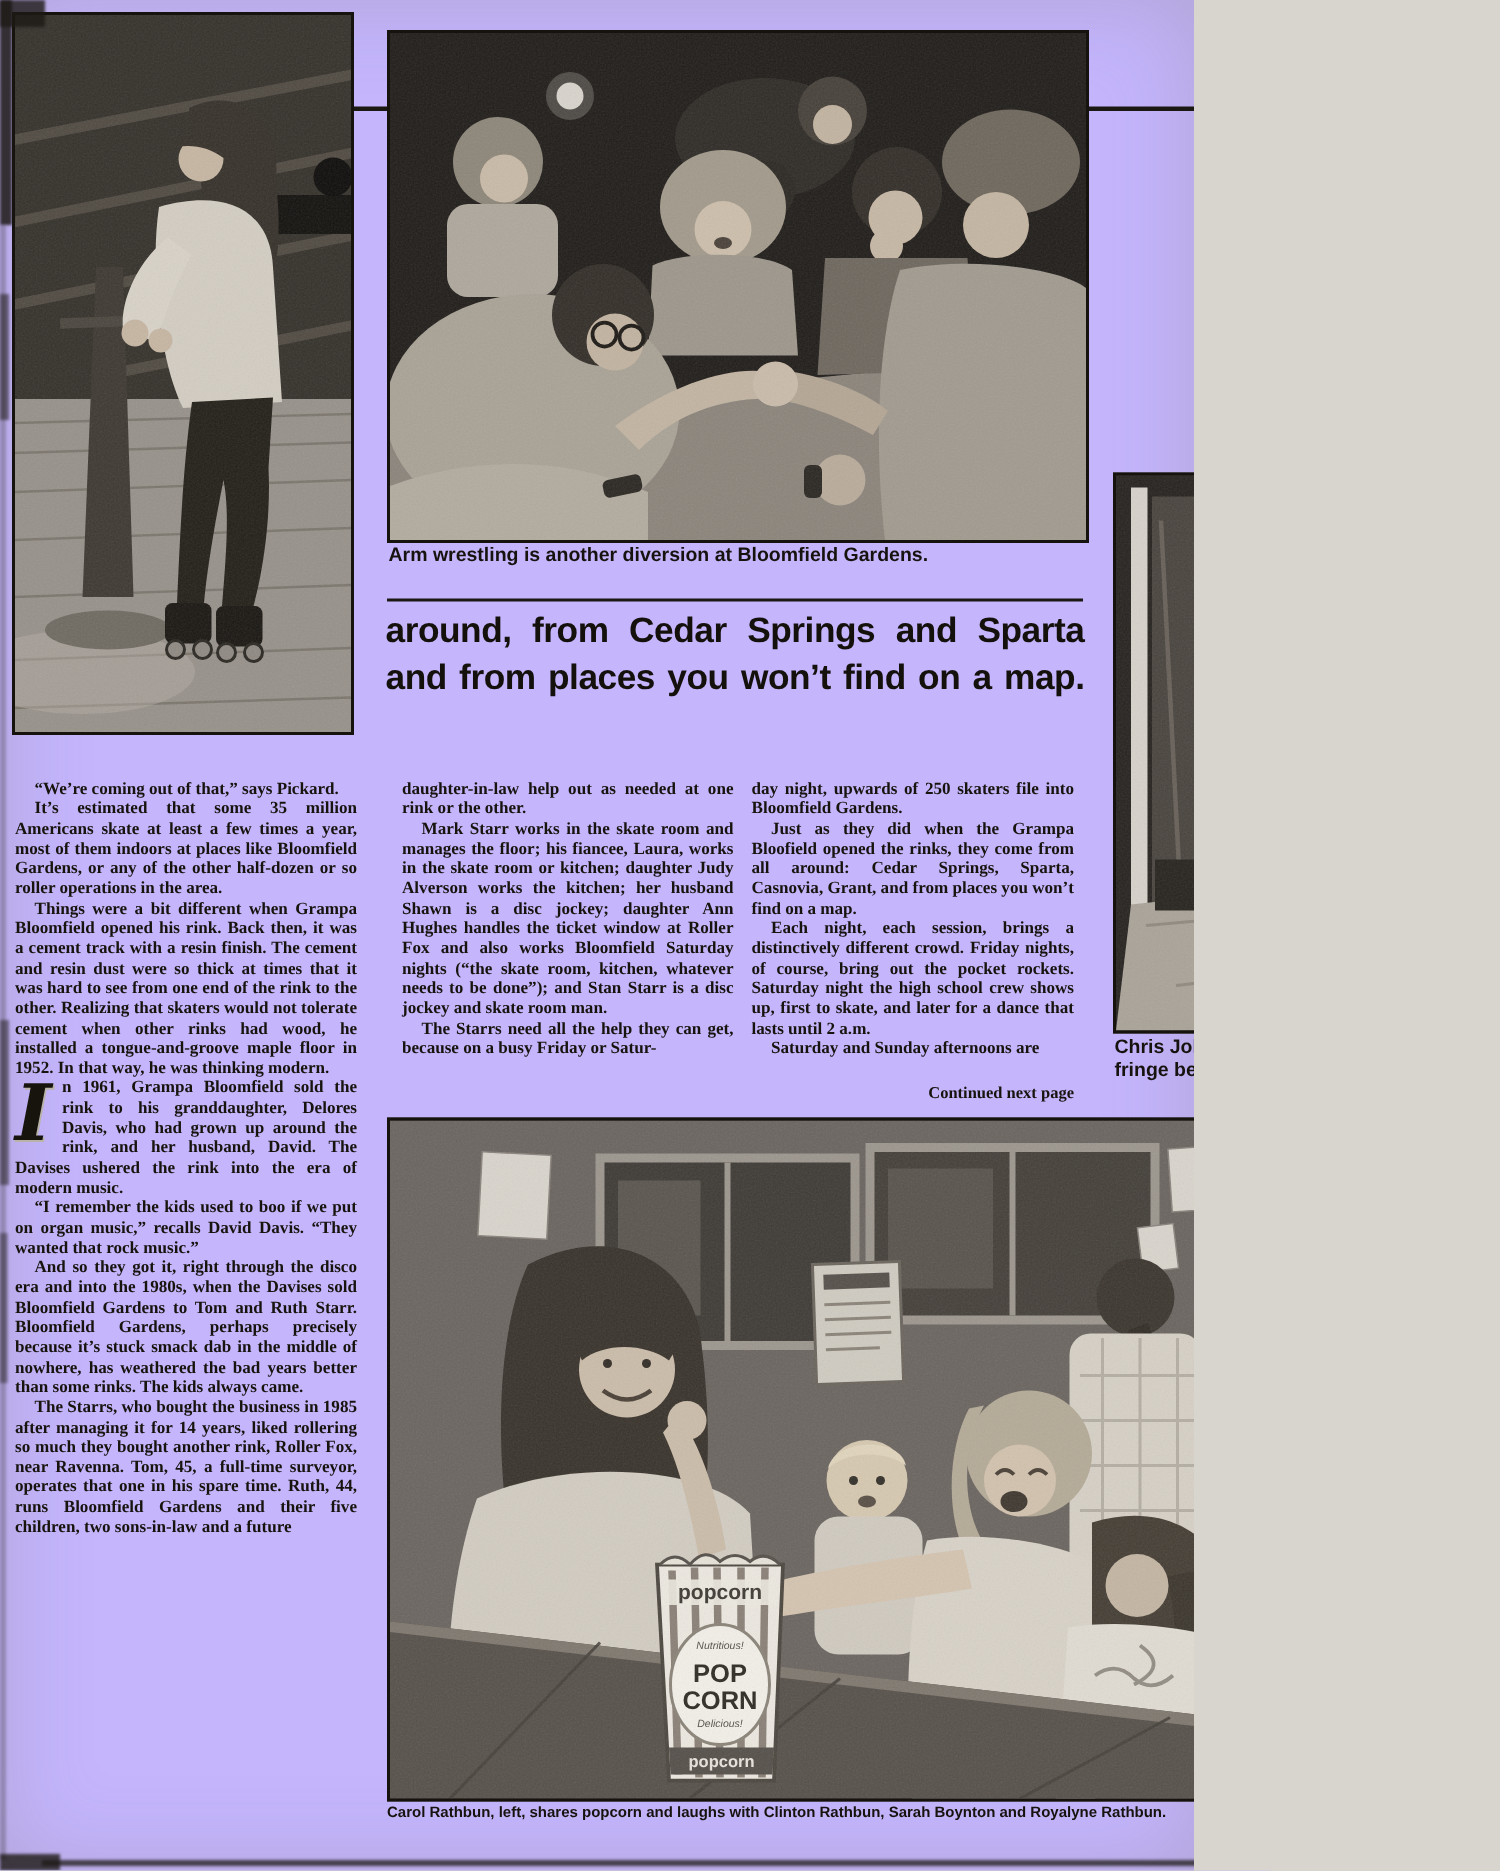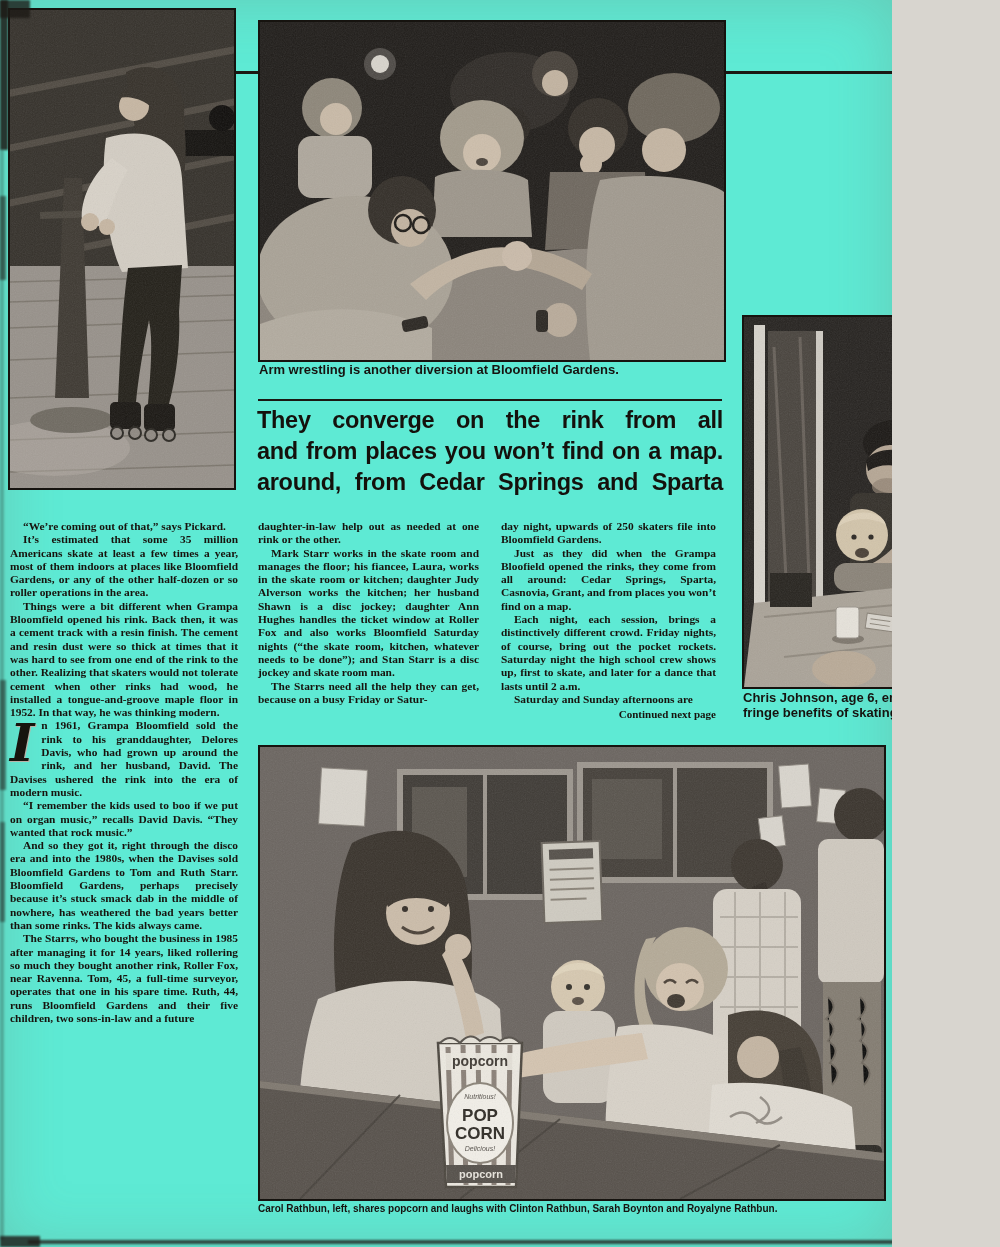--- a/index.html
+++ b/index.html
@@ -1,34 +1,34 @@
 <!DOCTYPE html>
 <html><head>
 <meta charset="utf-8">
 <style>
   html,body{margin:0;padding:0;background:#d8d5cf;}
-  .page{position:relative;width:892px;height:1247px;background:#5eead4;overflow:hidden;
+  .page{position:relative;width:796px;height:1247px;background:#c4b5fd;overflow:hidden;
         font-family:"Liberation Serif", serif;
         box-shadow:inset 0 0 60px rgba(120,110,95,.25);}
   .photo{position:absolute;border:2px solid #16130f;background:#3a3733;overflow:hidden;}
   .photo svg{display:block;}
   .cap{position:absolute;font-family:"Liberation Sans","DejaVu Sans",sans-serif;
        font-weight:bold;color:#16130f;line-height:1.18;}
   .rule{position:absolute;background:#1b1813;}
   .headline{position:absolute;font-family:"Liberation Sans","DejaVu Sans",sans-serif;
             font-weight:bold;color:#14110c;font-size:23.5px;line-height:30.8px;letter-spacing:-.3px;}
   .hline{text-align:justify;text-align-last:justify;}
   .bodycol{position:absolute;font-family:"Liberation Serif","DejaVu Serif",serif;
            font-weight:bold;font-size:11.4px;line-height:13.3px;color:#17130d;text-align:justify;}
   .para{margin:0;}
   .indent{text-indent:13px;}
   .dropcap{float:left;font-family:"DejaVu Serif",serif;font-style:italic;font-weight:bold;
            font-size:52px;line-height:42px;margin:3px 7px 0 0;color:#17130d;
            text-shadow:1px 1px 0 #b9b3a8;}
-  .continued{font-size:11px;text-align:right;text-align-last:right;margin-top:2px;}
+  .continued{font-size:11px;text-align:right;text-align-last:right;margin-top:17px;}
   .artifact{position:absolute;background:#1d1a16;filter:blur(1.2px);}
   .grainrect{opacity:.13;}
 </style>
 </head>
 <body>
 
 <div class="page">
 
   <svg width="0" height="0" style="position:absolute">
     <defs>
@@ -125,23 +125,22 @@
       <rect x="142" y="296" width="26" height="12" rx="4" fill="#2b2722" transform="rotate(-12 155 302)"></rect>
       <rect width="464" height="338" filter="url(#grainF)" class="grainrect"></rect>
     </svg>
   </div>
 
   <div class="cap" style="left:259px;top:362px;width:464px;font-size:13px;">Arm wrestling is another diversion at Bloomfield Gardens.</div>
 
   <div class="rule" style="left:258px;top:399px;width:464px;height:2px;"></div>
 
   <div class="headline" style="left:257px;top:405px;width:466px;">
-    <div class="hline">They converge on the rink from all</div>
+    <div class="hline">around, from Cedar Springs and Sparta</div>
     <div class="hline">and from places you won’t find on a map.</div>
-    <div class="hline">around, from Cedar Springs and Sparta</div>
   </div>
 
   <div class="photo" style="left:742px;top:315px;width:246px;height:370px;">
     <svg viewBox="0 0 246 370" width="246" height="370">
       <rect width="246" height="370" fill="#262320"></rect>
       <rect x="10" y="8" width="11" height="330" fill="#d6d2ca"></rect>
       <rect x="24" y="14" width="52" height="300" fill="#49443e"></rect>
       <g stroke="#6f6860" stroke-width="3" opacity="0.8">
         <line x1="30" y1="30" x2="44" y2="300"></line>
         <line x1="56" y1="20" x2="66" y2="290"></line>
@@ -213,21 +212,21 @@
     <p class="para indent">It’s estimated that some 35 million Americans skate at least a few times a year, most of them indoors at places like Bloomfield Gardens, or any of the other half-dozen or so roller operations in the area.</p>
     <p class="para indent">Things were a bit different when Grampa Bloomfield opened his rink. Back then, it was a cement track with a resin finish. The cement and resin dust were so thick at times that it was hard to see from one end of the rink to the other. Realizing that skaters would not tolerate cement when other rinks had wood, he installed a tongue-and-groove maple floor in 1952. In that way, he was thinking modern.</p>
     <p class="para">
       <span class="dropcap">I</span><span>n 1961, Grampa Bloomfield sold the rink to his granddaughter, Delores Davis, who had grown up around the rink, and her husband, David. The Davises ushered the rink into the era of modern music.</span>
     </p>
     <p class="para indent">“I remember the kids used to boo if we put on organ music,” recalls David Davis. “They wanted that rock music.”</p>
     <p class="para indent">And so they got it, right through the disco era and into the 1980s, when the Davises sold Bloomfield Gardens to Tom and Ruth Starr. Bloomfield Gardens, perhaps precisely because it’s stuck smack dab in the middle of nowhere, has weathered the bad years better than some rinks. The kids always came.</p>
     <p class="para indent">The Starrs, who bought the business in 1985 after managing it for 14 years, liked rollering so much they bought another rink, Roller Fox, near Ravenna. Tom, 45, a full-time surveyor, operates that one in his spare time. Ruth, 44, runs Bloomfield Gardens and their five children, two sons-in-law and a future</p>
   </div>
 
-  <div class="bodycol" style="left:258px;top:520px;width:221px;">
+  <div class="bodycol" style="left:268px;top:520px;width:221px;">
     <p class="para">daughter-in-law help out as needed at one rink or the other.</p>
     <p class="para indent">Mark Starr works in the skate room and manages the floor; his fiancee, Laura, works in the skate room or kitchen; daughter Judy Alverson works the kitchen; her husband Shawn is a disc jockey; daughter Ann Hughes handles the ticket window at Roller Fox and also works Bloomfield Saturday nights (“the skate room, kitchen, whatever needs to be done”); and Stan Starr is a disc jockey and skate room man.</p>
     <p class="para indent">The Starrs need all the help they can get, because on a busy Friday or Satur-</p>
   </div>
 
   <div class="bodycol" style="left:501px;top:520px;width:215px;">
     <p class="para">day night, upwards of 250 skaters file into Bloomfield Gardens.</p>
     <p class="para indent">Just as they did when the Grampa Bloofield opened the rinks, they come from all around: Cedar Springs, Sparta, Casnovia, Grant, and from places you won’t find on a map.</p>
     <p class="para indent">Each night, each session, brings a distinctively different crowd. Friday nights, of course, bring out the pocket rockets. Saturday night the high school crew shows up, first to skate, and later for a dance that lasts until 2 a.m.</p>
     <p class="para indent">Saturday and Sunday afternoons are</p>

